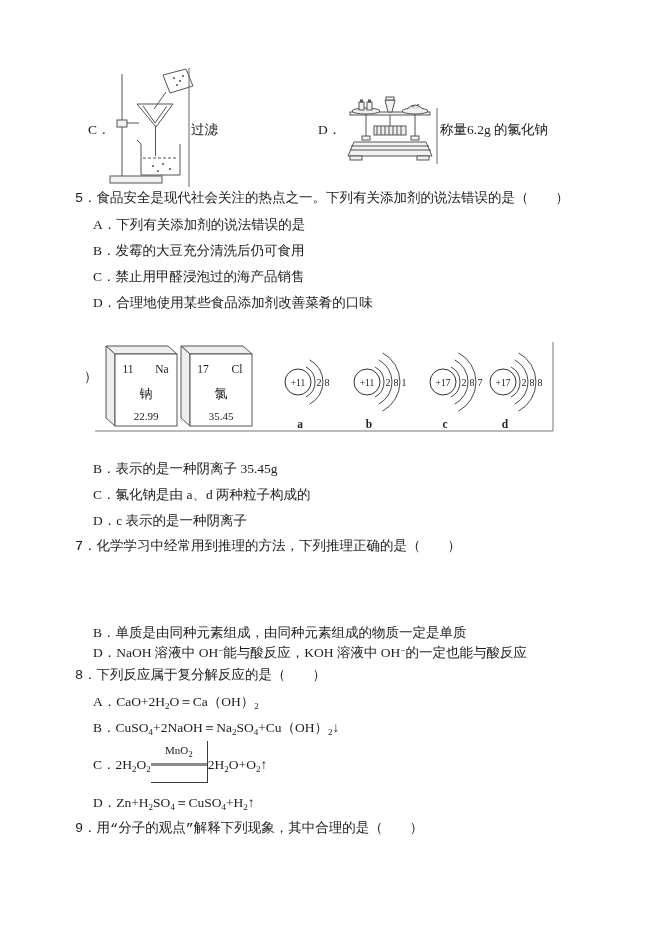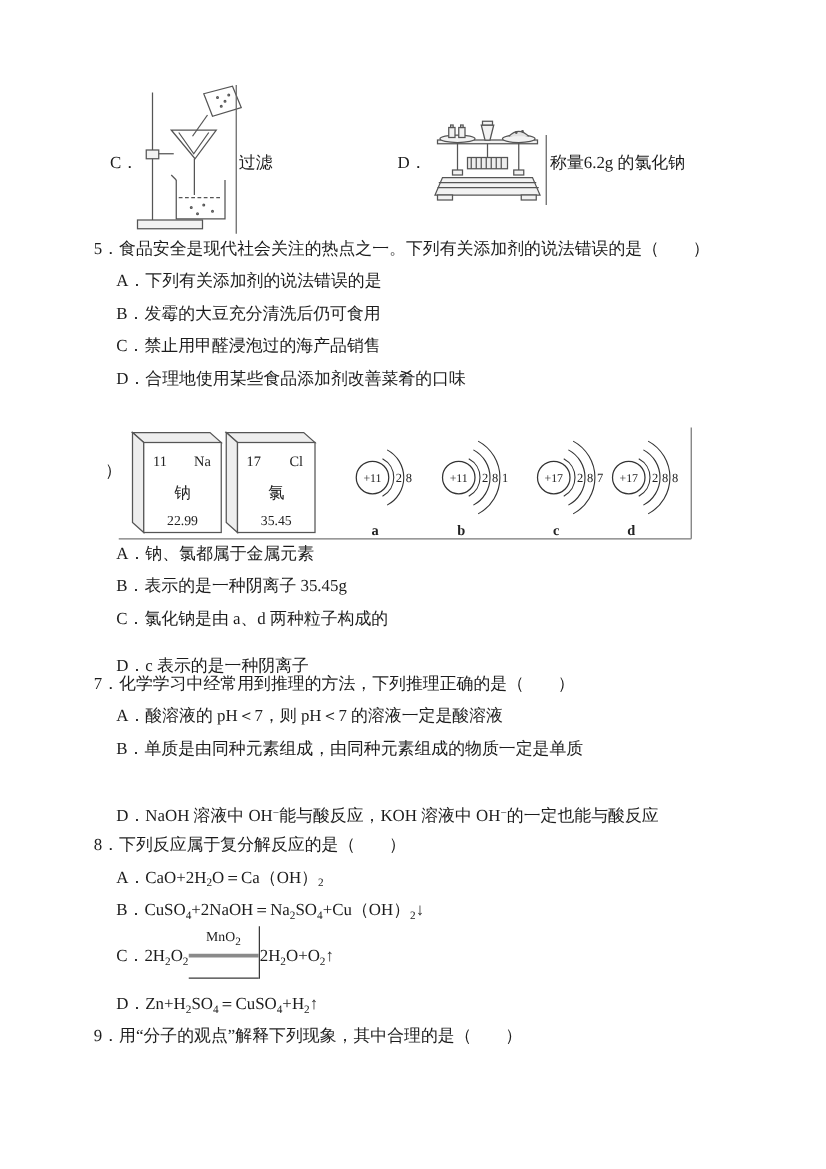--- a/index.html
+++ b/index.html
@@ -2,21 +2,21 @@
 <html><head>
 <meta charset="utf-8">
 <style>
   html,body { margin:0; padding:0; background:#ffffff; }
   .page {
     position:relative; width:661px; height:935px; background:#ffffff;
     font-family:"Liberation Serif","DejaVu Serif",serif;
     font-size:13.5px; color:#1c1c1c; overflow:hidden;
   }
   .line { position:absolute; white-space:nowrap; line-height:17px; }
-  .stem { left:75px; }
+  .stem { left:75px;font-family:Liberation Mono, monospace; }
   .opt  { left:93px; }
   .cap  { position:absolute; white-space:nowrap; line-height:17px; }
   sub { font-size:9px; vertical-align:-3px; }
   sup { font-size:9px; vertical-align:4px; }
   svg { position:absolute; overflow:visible; }
   svg text { font-family:"Liberation Serif","DejaVu Serif",serif; fill:#222; }
   .sketch { stroke:#555; fill:none; stroke-width:1; }
   .sketch-fill { stroke:#555; fill:#f2f2f2; stroke-width:1; }
   .card-face { stroke:#555; fill:#eeeeee; stroke-width:1; }
   .card-front { stroke:#555; fill:#ffffff; stroke-width:1; }
@@ -159,28 +159,26 @@
           <text x="437" y="45.5" font-size="10" text-anchor="middle">8</text>
           <path d="M 423.5 12.9 A 33 33 0 0 1 423.5 71.1" fill="none" stroke="#333" stroke-width="0.9"></path>
           <text x="445" y="45.5" font-size="10" text-anchor="middle">8</text>
           <text x="410" y="88" font-size="11.5" text-anchor="middle" font-weight="bold">d</text>
         </g>
       <line class="figline" x1="458" y1="2" x2="458" y2="91"></line>
       <line class="figline" x1="0" y1="91" x2="458" y2="91"></line>
     </svg>
   </div>
 
-  <div class="line opt" style="top:434px"><span>A．</span><span>钠、氯都属于金属元素</span></div>
   <div class="line opt" style="top:460px"><span>B．</span><span>表示的是一种阴离子 35.45g</span></div>
   <div class="line opt" style="top:486px"><span>C．</span><span>氯化钠是由 a、d 两种粒子构成的</span></div>
-  <div class="line opt" style="top:524px"><span>D．</span><span>c 表示的是一种阴离子</span></div>
+  <div class="line opt" style="top:512px"><span>D．</span><span>c 表示的是一种阴离子</span></div>
 
   <div class="line stem" style="top:538px"><span>7．</span><span>化学学习中经常用到推理的方法，下列推理正确的是（　　）</span></div>
-  <div class="line opt" style="top:564px"><span>A．</span><span>酸溶液的 pH＜7，则 pH＜7 的溶液一定是酸溶液</span></div>
-  <div class="line opt" style="top:590px"><span>B．</span><span>单质是由同种元素组成，由同种元素组成的物质一定是单质</span></div>
+  <div class="line opt" style="top:624px"><span>B．</span><span>单质是由同种元素组成，由同种元素组成的物质一定是单质</span></div>
   <div class="line opt" style="top:642px"><span>D．</span><span><span>NaOH 溶液中 OH</span><sup>−</sup><span>能与酸反应，KOH 溶液中 OH</span><sup>−</sup><span>的一定也能与酸反应</span></span></div>
 
   <div class="line stem" style="top:667px"><span>8．</span><span>下列反应属于复分解反应的是（　　）</span></div>
   <div class="line opt" style="top:693px"><span>A．</span><span><span>CaO+2H</span><sub>2</sub><span>O＝Ca（OH）</span><sub>2</sub></span></div>
   <div class="line opt" style="top:719px"><span>B．</span><span><span>CuSO</span><sub>4</sub><span>+2NaOH＝Na</span><sub>2</sub><span>SO</span><sub>4</sub><span>+Cu（OH）</span><sub>2</sub><span>↓</span></span></div>
   <div class="line opt eqrow" style="top:741px">
     <span class="eqside">C．</span>
     <span class="eqside"><span>2H</span><sub>2</sub><span>O</span><sub>2</sub><span> </span></span>
     <span class="cond-box">
       <span class="cond-text"><span>MnO</span><sub>2</sub></span>

